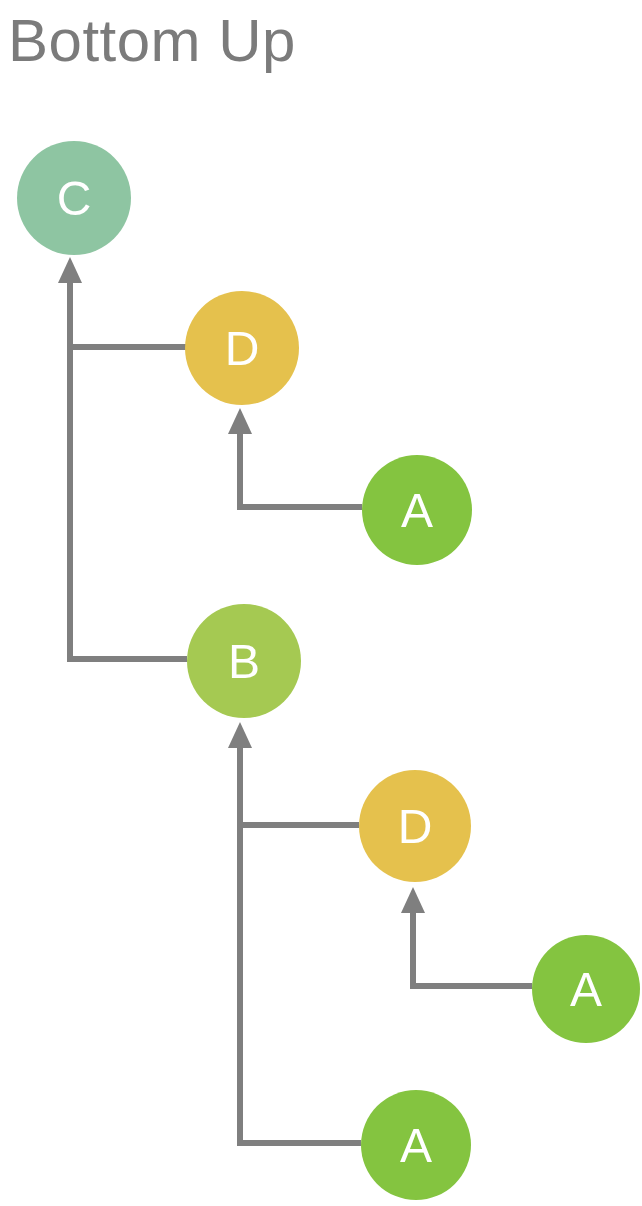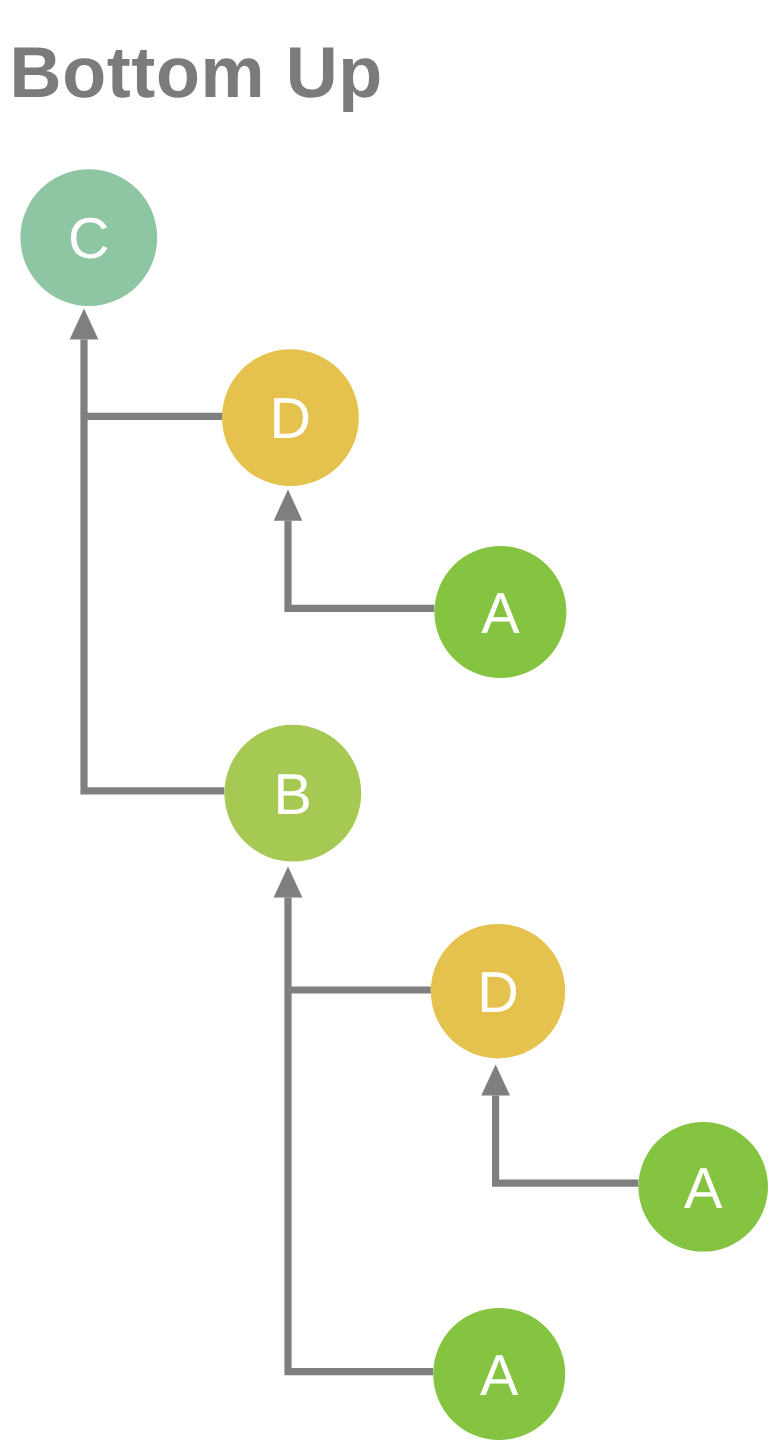--- a/index.html
+++ b/index.html
@@ -7,24 +7,24 @@
   .canvas {
     position: relative;
     width: 642px;
     height: 1206px;
     background: #ffffff;
     overflow: hidden;
     font-family: "Liberation Sans", sans-serif;
   }
   .page-title {
     position: absolute;
-    top: 28px;
+    top: 8px;
     left: 8px;
     font-size: 60px;
-    font-weight: 700;
+    font-weight: 400;
     letter-spacing: 0.5px;
     line-height: 1.1;
     font-family: "Liberation Sans", sans-serif;
   }
   .diagram-svg {
     position: absolute;
     top: 0;
     left: 0;
     width: 642px;
     height: 1206px;

